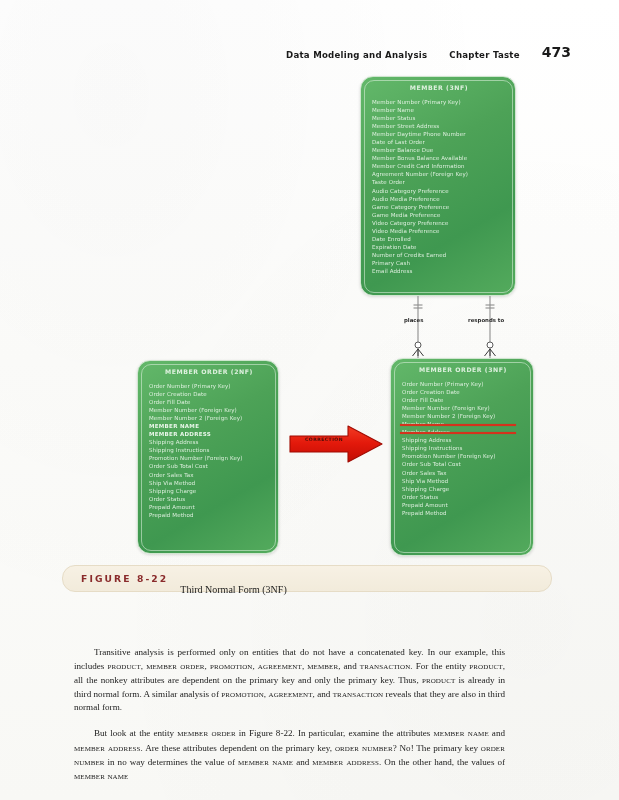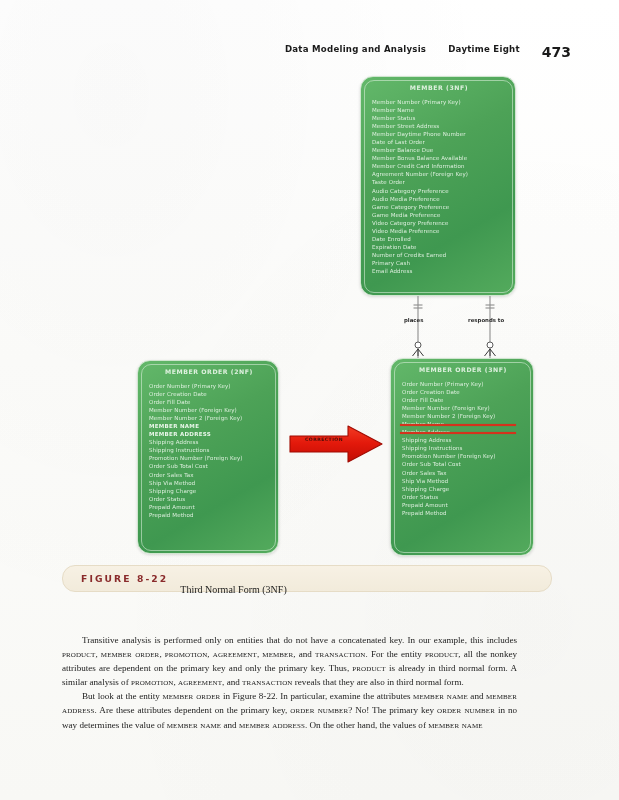--- a/index.html
+++ b/index.html
@@ -26,21 +26,21 @@
       linear-gradient(180deg, #ffffff 0%, #fcfcfa 45%, #f8f8f5 100%);
     pointer-events: none;
   }
 
   
   .running-head {
     position: absolute;
     top: 44px;
     right: 48px;
     display: flex;
-    align-items: flex-start;
+    align-items: flex-end;
     gap: 22px;
     font-family: "DejaVu Sans", sans-serif;
     color: #1a1a1a;
   }
   .rh-title {
     font-size: 8.6px;
     font-weight: bold;
     letter-spacing: 0.25px;
   }
   .rh-chapter {
@@ -192,37 +192,37 @@
     position: absolute;
     left: 62px;
     top: 634px;
     width: 455px;
     font-family: "Liberation Serif", serif;
     font-size: 9.1px;
     line-height: 13.1px;
     color: #1b1b1b;
     text-align: justify;
   }
-  .body-text p { margin: 0; }
+  .body-text p { margin: 12px; }
   .body-text p + p { margin-top: 0px; }
   .indent { text-indent: 20px; }
   .sc {
     font-variant: small-caps;
     font-size: 9.6px;
     letter-spacing: 0.1px;
   }
 </style>
 </head>
 <body>
 
 <div class="page-scan"></div>
 
 <div class="running-head">
   <span class="rh-title">Data Modeling and Analysis</span>
-  <span class="rh-chapter">Daytime Eight</span>
+  <span class="rh-chapter">Chapter Taste</span>
   <span class="rh-page">473</span>
 </div>
 
 <div class="figure-area">
 
   <div class="entity" id="entity-member">
     <div class="entity-title">MEMBER (3NF)</div>
     <ul class="attr-list" id="member-attrs">
         <li>Member Number (Primary Key)</li>
         <li>Member Name</li>

